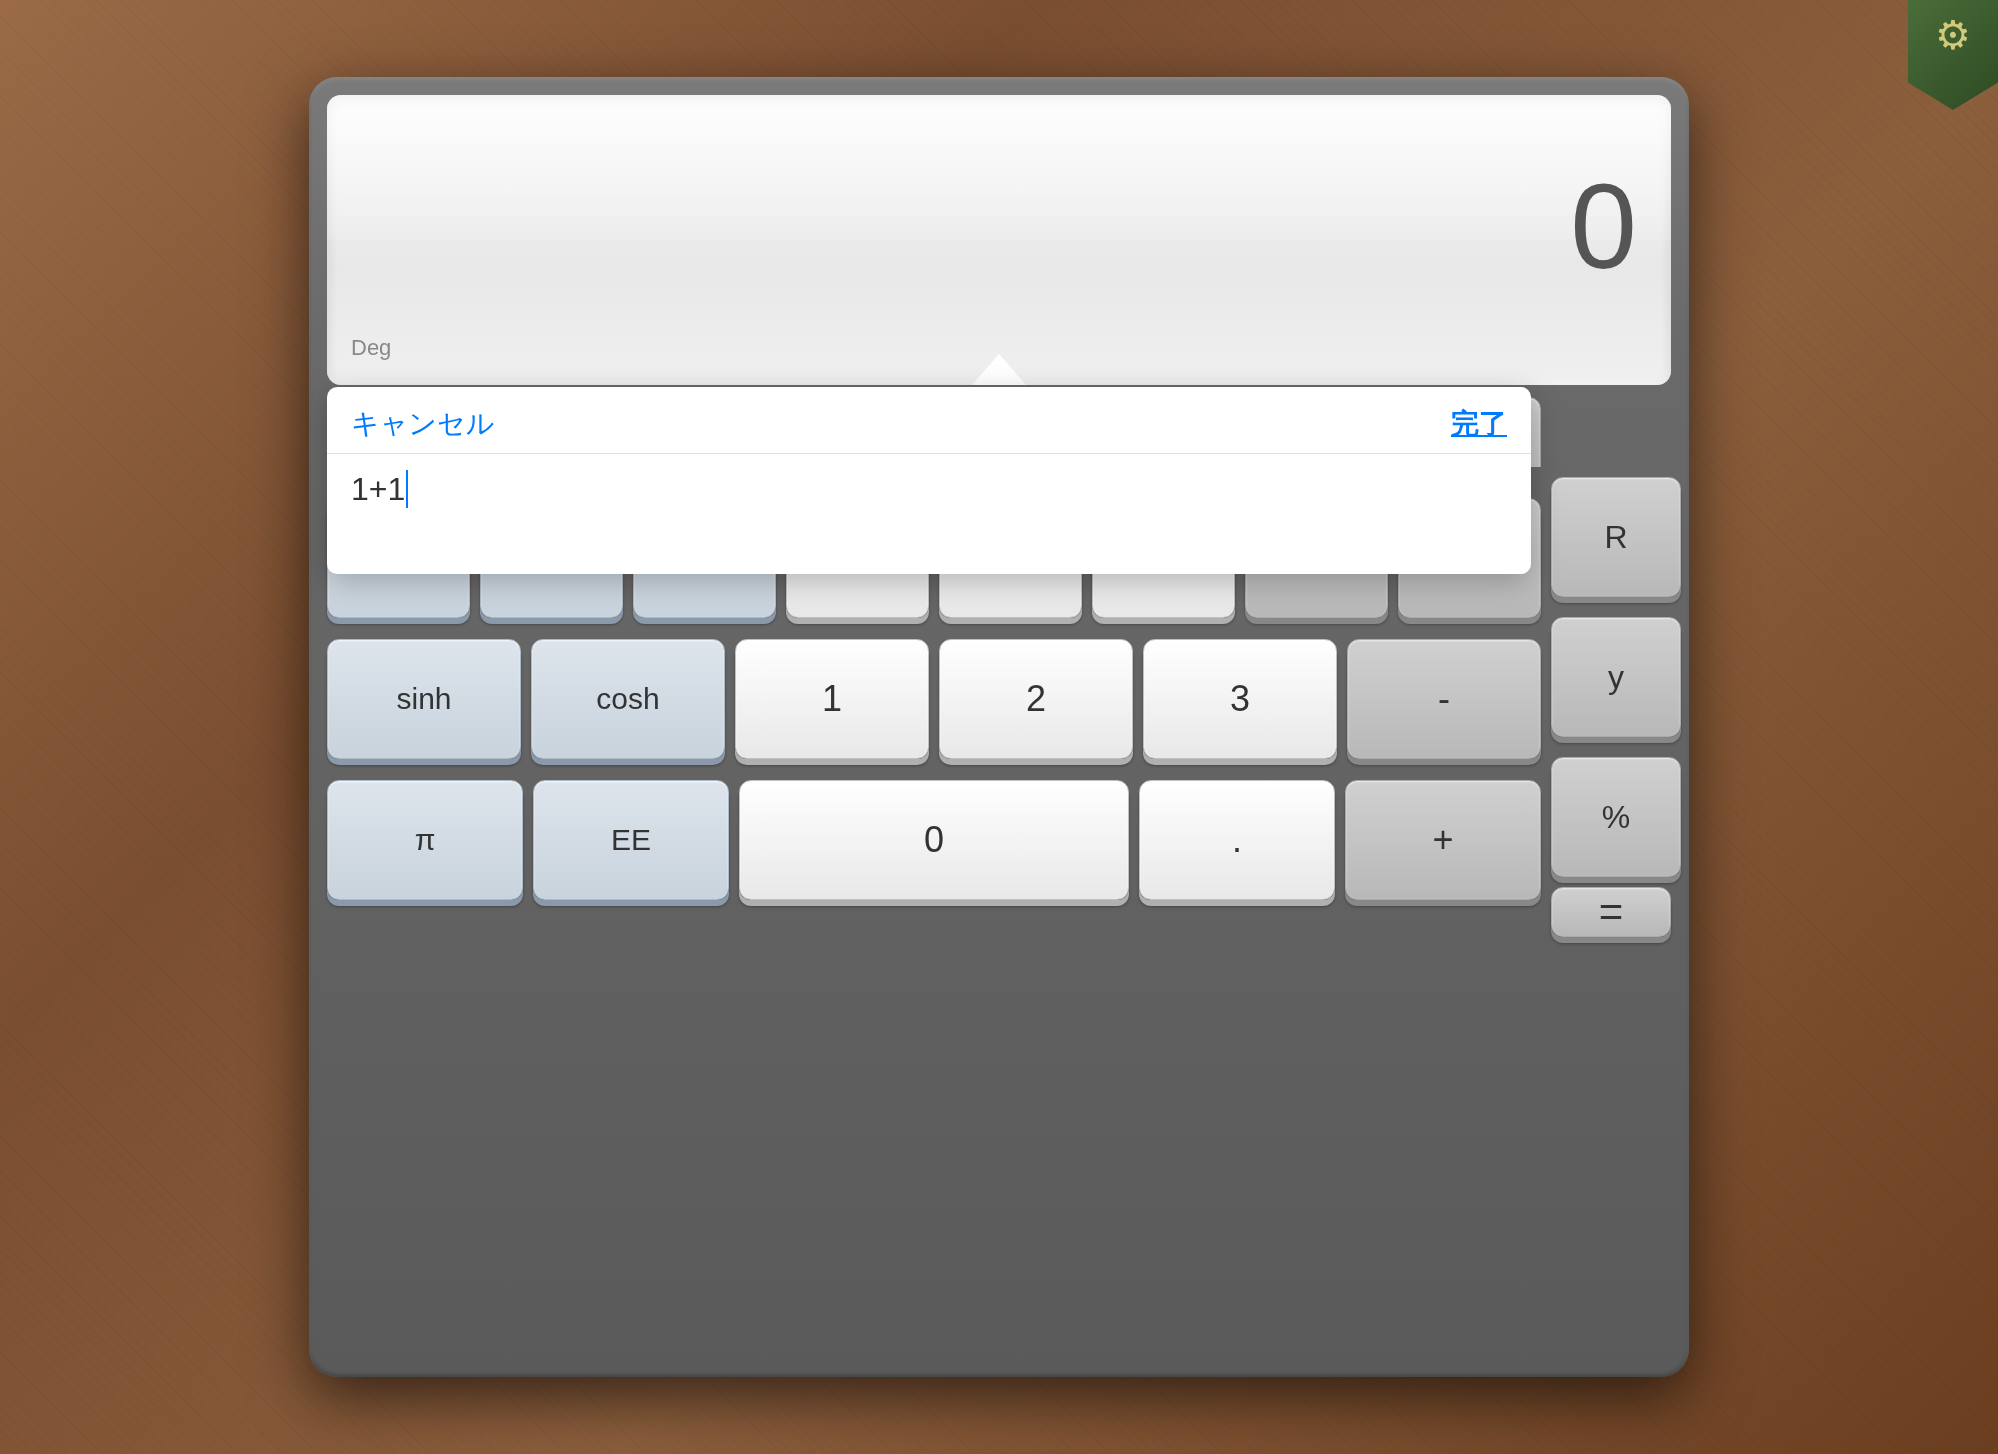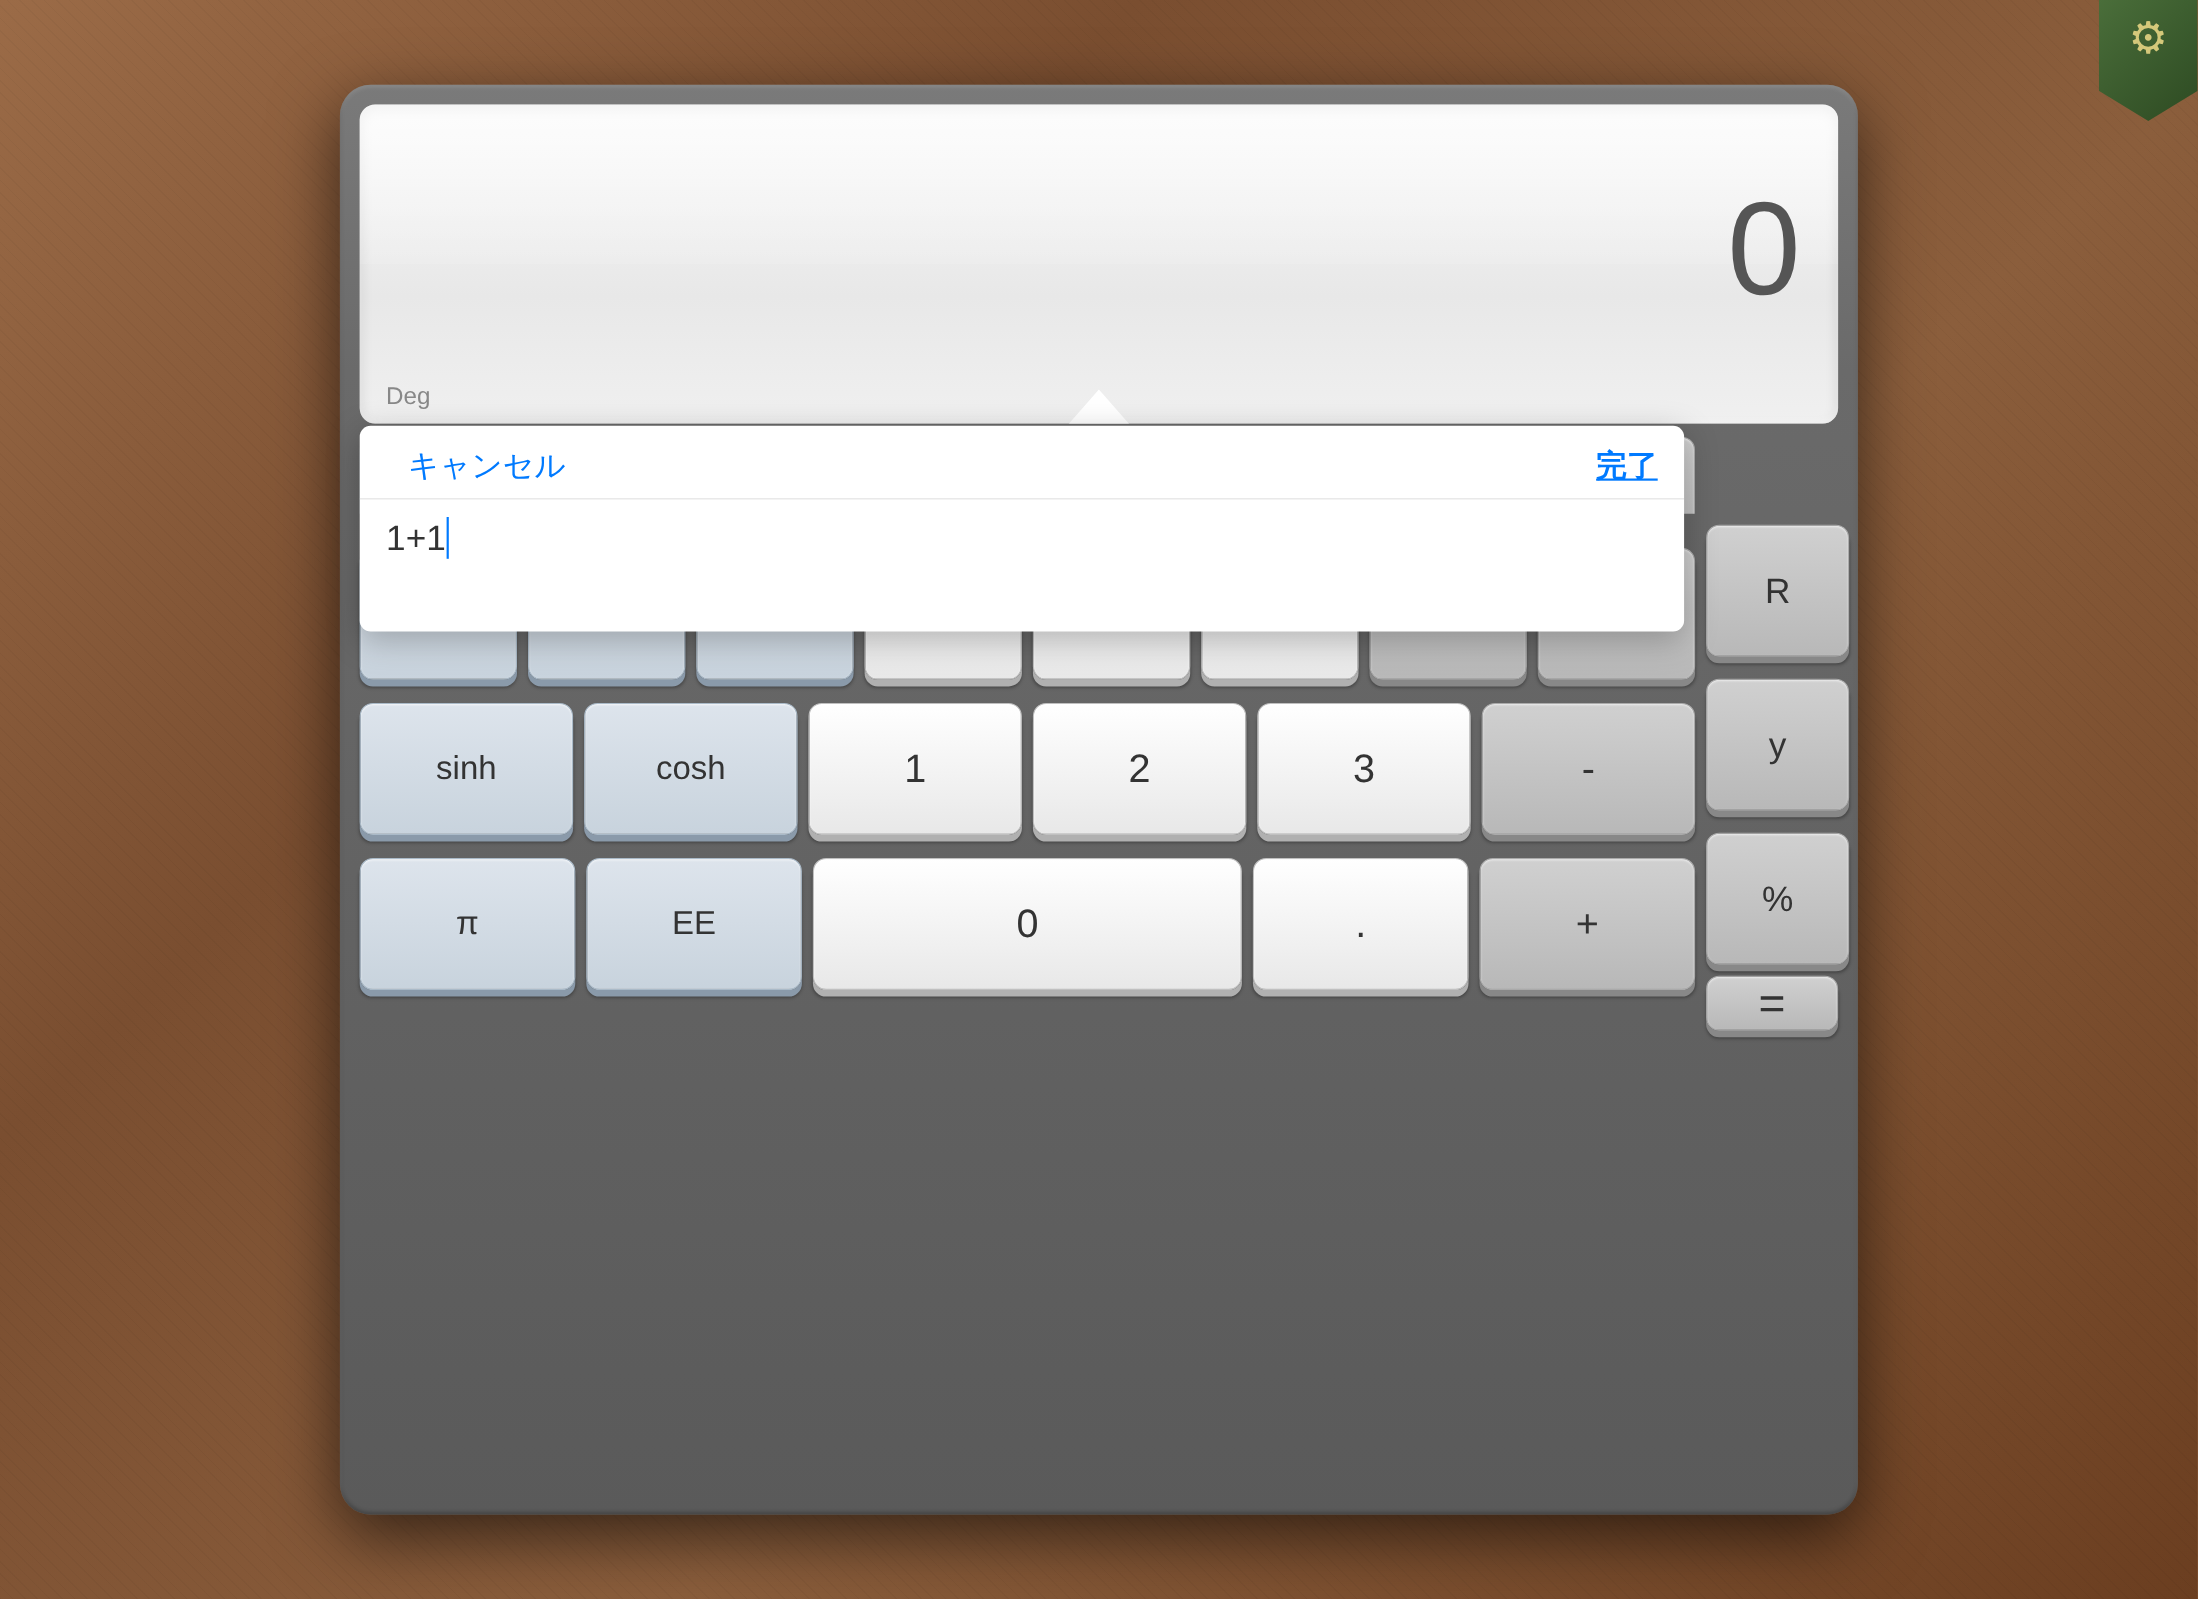--- a/index.html
+++ b/index.html
@@ -101,21 +101,21 @@
       transform: translateY(-60%);
       font-size: 120px;
       font-weight: 200;
       color: #555;
       letter-spacing: -2px;
     }
 
     .display-deg {
       position: absolute;
       left: 24px;
-      bottom: 12px;
+      bottom: 24px;
       font-size: 22px;
       color: #888;
       font-weight: 400;
     }
 
     
     .tooltip-triangle {
       position: absolute;
       bottom: -1px;
       left: 50%;
@@ -147,21 +147,20 @@
       align-items: center;
       padding: 18px 24px 10px;
       border-bottom: 1px solid #e0e0e0;
     }
 
     .search-cancel {
       font-size: 28px;
       color: #007AFF;
       cursor: pointer;
       font-weight: 400;
-      margin-left: 20px;
     }
 
     .search-done {
       font-size: 28px;
       color: #007AFF;
       cursor: pointer;
       font-weight: 600;
       text-decoration: underline;
     }
 

